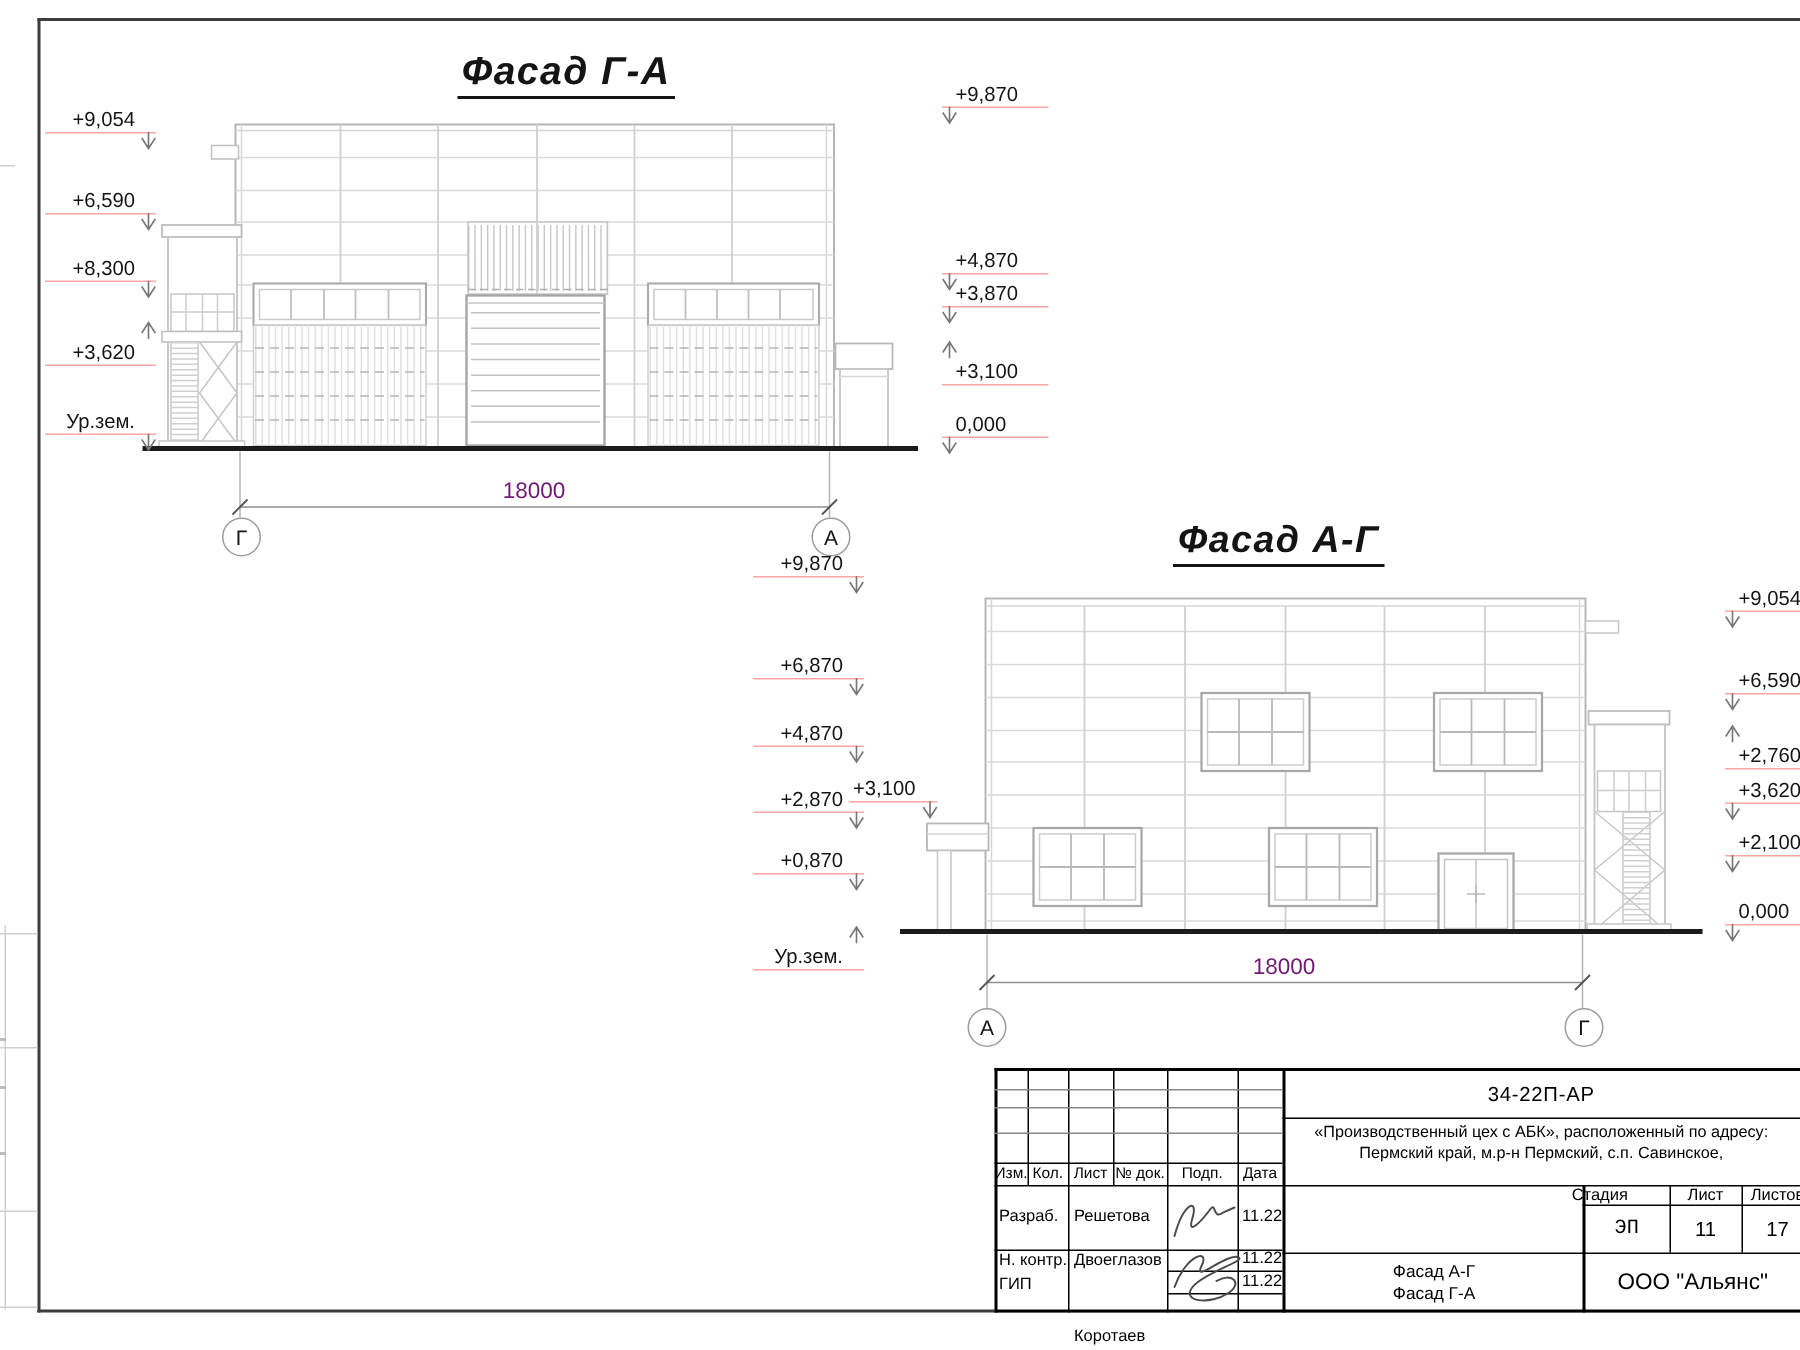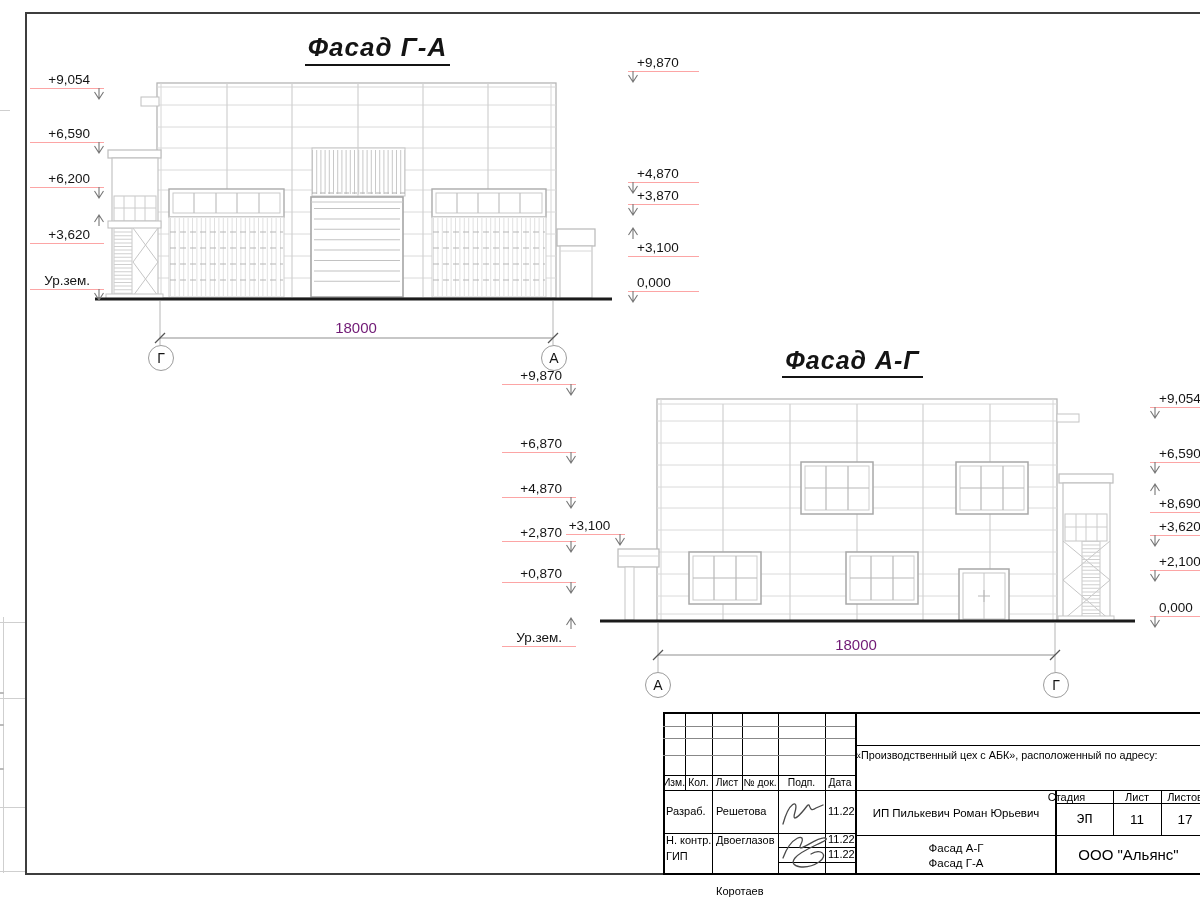--- a/index.html
+++ b/index.html
@@ -177,21 +177,21 @@
       <path d="M8 0 L8 11 M3.5 4 L8 11 L12.5 4" fill="none" stroke="#777" stroke-width="1.1"></path>
     </svg>
 </div>
 <div class="elev ar dn" style="left:30px;top:126px;width:60px;">
   <span>+6,590</span>
   <svg class="arr" width="16" height="13" viewBox="0 0 16 13">
       <path d="M8 0 L8 11 M3.5 4 L8 11 L12.5 4" fill="none" stroke="#777" stroke-width="1.1"></path>
     </svg>
 </div>
 <div class="elev ar dn" style="left:30px;top:171px;width:60px;">
-  <span>+6,200</span>
+  <span>+8,300</span>
   <svg class="arr" width="16" height="13" viewBox="0 0 16 13">
       <path d="M8 0 L8 11 M3.5 4 L8 11 L12.5 4" fill="none" stroke="#777" stroke-width="1.1"></path>
     </svg>
 </div>
 <div class="elev ar up" style="left:30px;top:227px;width:60px;">
   <span>+3,620</span>
   <svg class="arr" width="16" height="13" viewBox="0 0 16 13">
       <path d="M8 13 L8 2 M3.5 9 L8 2 L12.5 9" fill="none" stroke="#777" stroke-width="1.1"></path>
     </svg>
 </div>
@@ -392,21 +392,21 @@
       <path d="M8 0 L8 11 M3.5 4 L8 11 L12.5 4" fill="none" stroke="#777" stroke-width="1.1"></path>
     </svg>
 </div>
 <div class="elev al dn" style="left:1150px;top:446px;width:62px;">
   <span>+6,590</span>
   <svg class="arr" width="16" height="13" viewBox="0 0 16 13">
       <path d="M8 0 L8 11 M3.5 4 L8 11 L12.5 4" fill="none" stroke="#777" stroke-width="1.1"></path>
     </svg>
 </div>
 <div class="elev al up" style="left:1150px;top:496px;width:62px;">
-  <span>+8,690</span>
+  <span>+2,760</span>
   <svg class="arr" width="16" height="13" viewBox="0 0 16 13">
       <path d="M8 13 L8 2 M3.5 9 L8 2 L12.5 9" fill="none" stroke="#777" stroke-width="1.1"></path>
     </svg>
 </div>
 <div class="elev al dn" style="left:1150px;top:519px;width:62px;">
   <span>+3,620</span>
   <svg class="arr" width="16" height="13" viewBox="0 0 16 13">
       <path d="M8 0 L8 11 M3.5 4 L8 11 L12.5 4" fill="none" stroke="#777" stroke-width="1.1"></path>
     </svg>
 </div>
@@ -450,22 +450,24 @@
   <div class="bl" style="left:115px;top:150px;width:77px;height:1px;"></div>
 
   <div class="bl" style="left:192px;top:33px;width:345px;height:1px;"></div>
   <div class="bl" style="left:192px;top:78px;width:345px;height:1px;"></div>
   <div class="bl" style="left:192px;top:123px;width:345px;height:1px;"></div>
   <div class="bl" style="left:392px;top:78px;width:2px;height:85px;"></div>
   <div class="bl" style="left:450px;top:78px;width:1px;height:45px;"></div>
   <div class="bl" style="left:498px;top:78px;width:1px;height:45px;"></div>
   <div class="bl" style="left:392px;top:91px;width:145px;height:1px;"></div>
 
-  <div class="txt" style="left:192px;top:34px;width:345px;height:44px;font-size:10.8px;line-height:14px;padding-top:2px;">
+  <div class="txt cell-c" style="left:192px;top:2px;width:345px;height:31px;font-size:13.5px;letter-spacing:0.5px;">34-22П-АР</div>
+  <div class="txt" style="left:192px;top:34px;width:345px;height:44px;font-size:10.8px;line-height:14px;text-align:center;padding-top:2px;">
     <div>«Производственный цех с АБК», расположенный по адресу:</div>
+    <div>Пермский край, м.р-н Пермский, с.п. Савинское,</div>
   </div>
 
   <div class="txt cell-c" style="left:0;top:63px;width:22px;height:15px;font-size:10.3px;">Изм.</div>
   <div class="txt cell-c" style="left:22px;top:63px;width:27px;height:15px;font-size:10.3px;">Кол.</div>
   <div class="txt cell-c" style="left:49px;top:63px;width:30px;height:15px;font-size:10.3px;">Лист</div>
   <div class="txt cell-c" style="left:79px;top:63px;width:36px;height:15px;font-size:10.3px;">№ док.</div>
   <div class="txt cell-c" style="left:115px;top:63px;width:47px;height:15px;font-size:10.3px;">Подп.</div>
   <div class="txt cell-c" style="left:162px;top:63px;width:30px;height:15px;font-size:10.3px;">Дата</div>
 
   <div class="txt" style="left:3px;top:93px;font-size:11px;">Разраб.</div>
@@ -478,21 +480,20 @@
   <div class="txt" style="left:53px;top:138px;font-size:11px;margin-top:35px;">Коротаев</div>
   <div class="txt" style="left:165px;top:136px;font-size:11px;">11.22</div>
 
   <svg style="position:absolute;left:112px;top:80px;" width="58" height="40" viewBox="0 0 58 40">
     <path d="M8 32 C14 10, 24 6, 20 20 C16 33, 26 22, 32 14 C36 9, 33 22, 41 16 L48 13" fill="none" stroke="#4a4a4a" stroke-width="1.3" stroke-linecap="round"></path>
   </svg>
   <svg style="position:absolute;left:110px;top:116px;" width="72" height="46" viewBox="0 0 72 46">
     <path d="M10 30 C18 8, 34 4, 28 16 C22 28, 44 8, 52 10 C60 12, 30 20, 22 30 C14 40, 34 42, 46 34 C56 27, 48 20, 38 26" fill="none" stroke="#4a4a4a" stroke-width="1.3" stroke-linecap="round"></path>
   </svg>
 
-  <div class="txt cell-c" style="left:194px;top:79px;width:198px;height:43px;font-size:11.5px;">ИП Пилькевич Роман Юрьевич</div>
 
   <div class="txt cell-c" style="left:375px;top:78px;width:57px;height:13px;font-size:11px;">Стадия</div>
   <div class="txt cell-c" style="left:450px;top:78px;width:48px;height:13px;font-size:11px;">Лист</div>
   <div class="txt cell-c" style="left:498px;top:78px;width:48px;height:13px;font-size:11px;">Листов</div>
   <div class="txt cell-c" style="left:393px;top:92px;width:57px;height:30px;font-size:13.5px;font-family:Liberation Mono, monospace;">ЭП</div>
   <div class="txt cell-c" style="left:450px;top:92px;width:48px;height:30px;font-size:13.5px;">11</div>
   <div class="txt cell-c" style="left:498px;top:92px;width:48px;height:30px;font-size:13.5px;">17</div>
 
   <div class="txt" style="left:194px;top:126px;width:198px;height:36px;font-size:11.5px;line-height:15px;text-align:center;padding-top:3px;">
     <div>Фасад А-Г</div>

